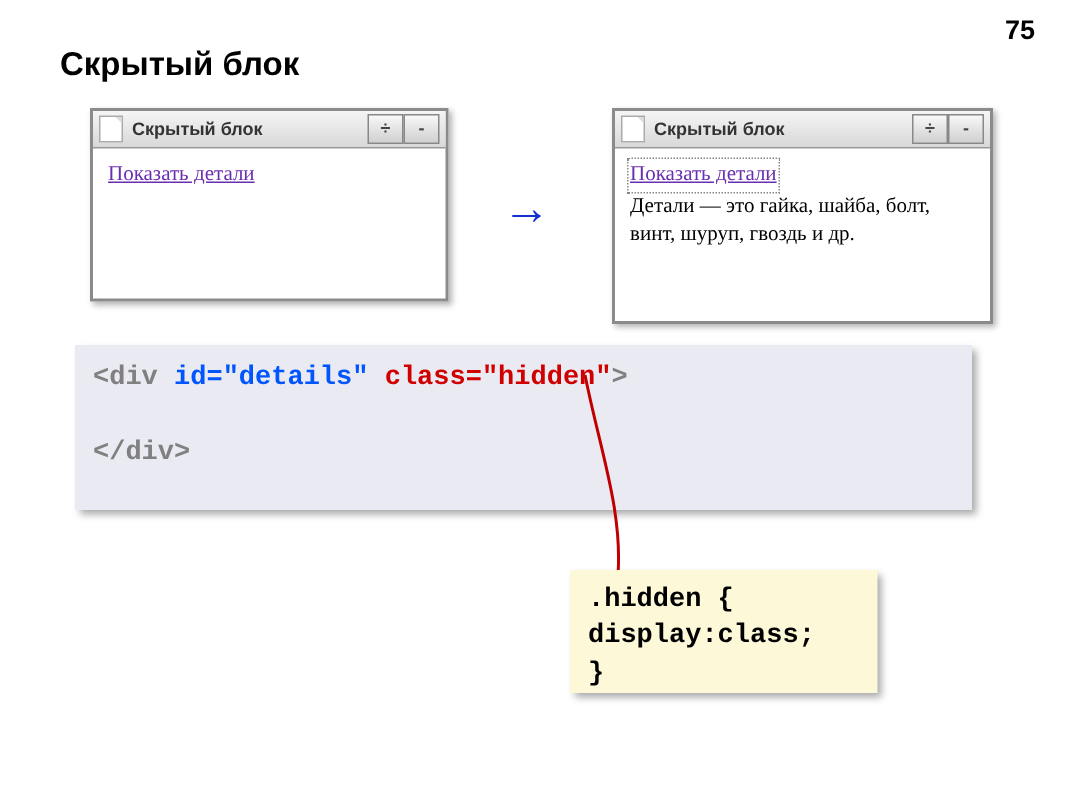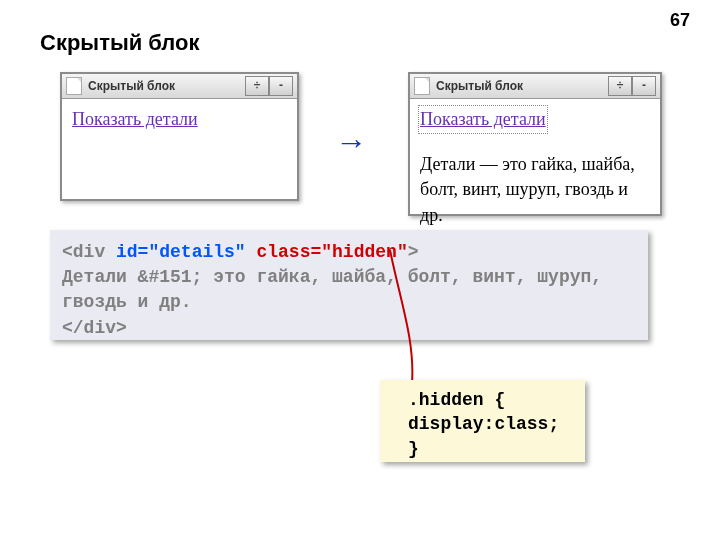--- a/index.html
+++ b/index.html
@@ -84,31 +84,31 @@
     background: linear-gradient(#f8f8f8, #d0d0d0);
     font-size: 12px;
     line-height: 16px;
     text-align: center;
     color: #444;
     cursor: default;
   }
   .browser-body {
     padding: 8px 10px;
     font-family: "Times New Roman", serif;
-    font-size: 18px;
+    font-size: 14px;
     line-height: 1.4;
   }
   .link {
     color: #6a2fb0;
     text-decoration: underline;
     font-family: "Times New Roman", serif;
   }
   .details-text {
     color: #000;
-    margin-top: 20px;
+    margin-top: 1px;
   }
   .arrow {
     position: absolute;
     top: 120px;
     left: 335px;
     font-size: 32px;
     color: #1530d0;
     font-weight: bold;
   }
   .code-box {
@@ -131,21 +131,21 @@
   .code-box .kw { color: #0055ff; }
   .code-box .cls { color: #d00000; }
   .css-box {
     position: absolute;
     top: 380px;
     left: 380px;
     width: 205px;
     height: 82px;
     background: #fcf8d8;
     box-shadow: 3px 3px 5px rgba(0,0,0,0.35);
-    padding: 8px 28px;
+    padding: 8px 12px;
     font-family: "Courier New", monospace;
     font-size: 18px;
     font-weight: bold;
     line-height: 1.35;
     color: #000;
     box-sizing: border-box;
   }
   .connector {
     position: absolute;
     top: 245px;
@@ -156,21 +156,21 @@
   }
   .dotted-sel {
     outline: 1px dotted #888;
     outline-offset: 1px;
     display: inline-block;
   }
 </style>
 </head>
 <body>
 
-<div class="page-number">67</div>
+<div class="page-number">75</div>
 <div class="page-title">Скрытый блок</div>
 
 <div class="browser-window browser-left">
   <div class="titlebar">
     <span class="page-icon"></span>
     <span>Скрытый блок</span>
     <div class="titlebar-buttons">
       <span class="titlebar-btn">÷</span>
       <span class="titlebar-btn">-</span>
     </div>
@@ -192,21 +192,21 @@
     </div>
   </div>
   <div class="browser-body">
     <span class="link dotted-sel">Показать детали</span>
     <div class="details-text">Детали — это гайка, шайба, болт, винт, шуруп, гвоздь и др.</div>
   </div>
 </div>
 
 <div class="code-box">
   <span class="tag">&lt;div </span><span class="kw">id="details"</span><span> </span><span class="cls">class="hidden"</span><span class="tag">&gt;</span><br>
-  <span>Детали &amp;#151; это гайка, шайба, болт, винт, шуруп, гвоздь и др.</span><br>
+  <br>
   <span class="tag">&lt;/div&gt;</span>
 </div>
 
 <svg class="connector" viewBox="0 0 120 140">
   <path d="M 50 5 C 60 55, 75 95, 72 138" stroke="#c00000" stroke-width="2" fill="none"></path>
 </svg>
 
 <div class="css-box">
   <div>.hidden {</div>
   <div> display:class;</div>

